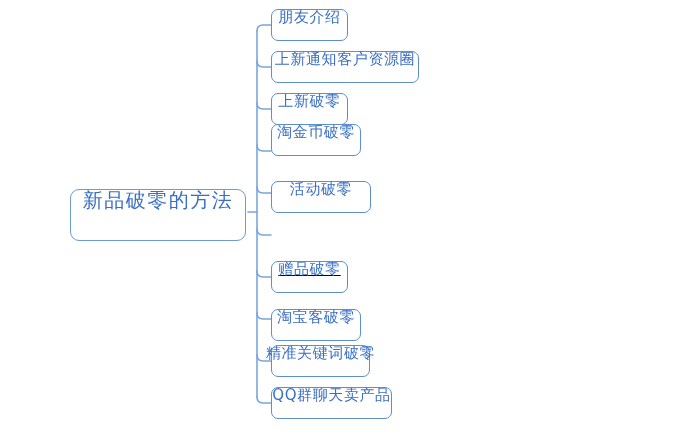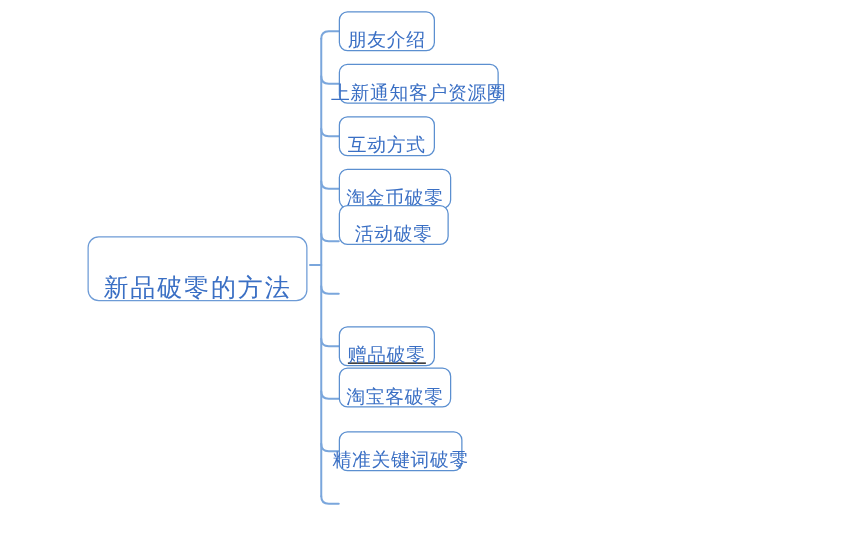--- a/index.html
+++ b/index.html
@@ -35,21 +35,21 @@
   }
 
   
   .node {
     position: absolute;
     box-sizing: border-box;
     background: #ffffff;
     border: 1px solid #5b8fd0;
     border-radius: 7px;
     display: flex;
-    align-items: flex-end;
+    align-items: flex-start;
     justify-content: center;
     white-space: nowrap;
   }
 
   .node-label {
     color: #3a6fc4;
     letter-spacing: 0.5px;
     line-height: 1;
   }
 
@@ -103,43 +103,46 @@
   </svg>
 
   <div class="node root">
     <span class="node-label">新品破零的方法</span>
   </div>
 
   <div class="node child" style="top: 9px; width: 77px;">
     <span class="node-label">朋友介绍</span>
   </div>
 
-  <div class="node child" style="top: 51px; width: 128px;">
+  <div class="node child" style="top: 51px; width: 148px;">
     <span class="node-label">上新通知客户资源圈</span>
   </div>
 
   <div class="node child" style="top: 93px; width: 77px;">
-    <span class="node-label">互动方式</span>
+    <span class="node-label">上新破零</span>
   </div>
 
-  <div class="node child" style="top: 135px; width: 90px;">
+  <div class="node child" style="top: 124px; width: 90px;">
     <span class="node-label">淘金币破零</span>
   </div>
 
-  <div class="node child" style="top: 164px; width: 88px;">
+  <div class="node child" style="top: 181px; width: 100px;">
     <span class="node-label">活动破零</span>
   </div>
 
 
   <div class="node child" style="top: 261px; width: 77px; text-decoration: underline;">
     <span class="node-label">赠品破零</span>
   </div>
 
-  <div class="node child" style="top: 294px; width: 90px;">
+  <div class="node child" style="top: 309px; width: 90px;">
     <span class="node-label">淘宝客破零</span>
   </div>
 
   <div class="node child" style="top: 345px; width: 99px;">
     <span class="node-label">精准关键词破零</span>
   </div>
 
+  <div class="node child" style="top: 387px; width: 121px;">
+    <span class="node-label">QQ群聊天卖产品</span>
+  </div>
 
 </div>
 
 </body></html>

